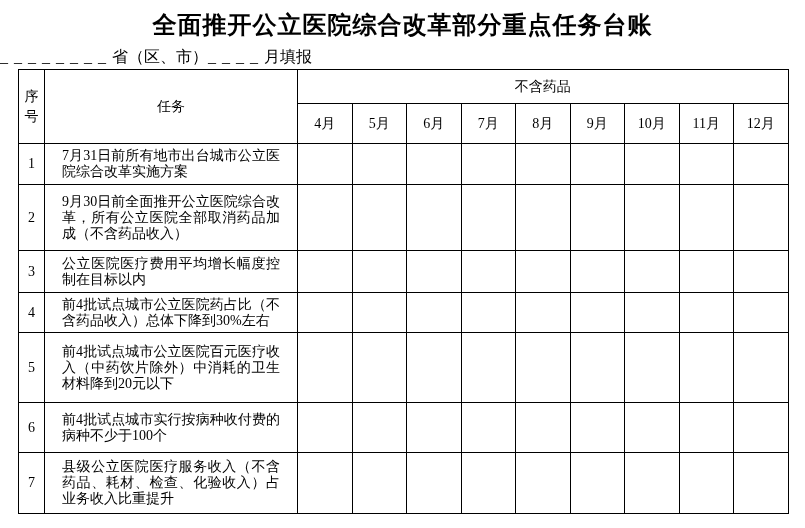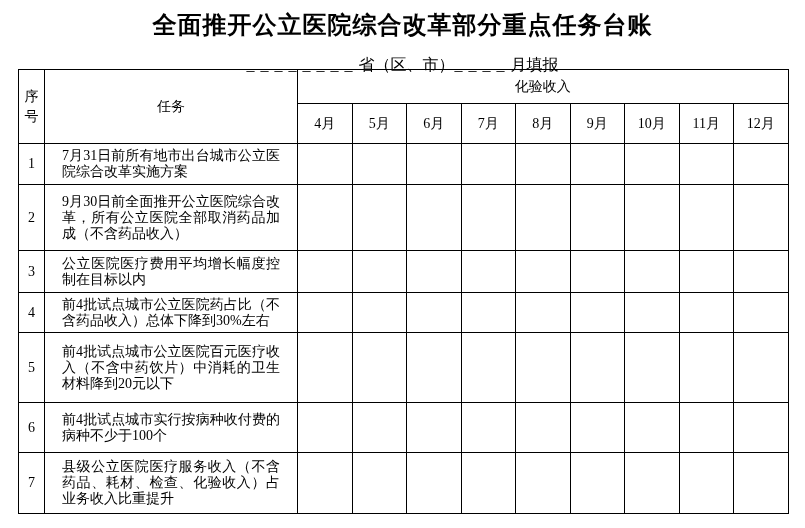--- a/index.html
+++ b/index.html
@@ -17,23 +17,23 @@
     top: 9px; left: 0;
     width: 100%;
     text-align: center;
     font-size: 24px;
     font-weight: bold;
     letter-spacing: 1px;
     white-space: nowrap;
   }
   .doc-subtitle {
     position: absolute;
-    top: 55px; left: 0;
+    top: 47px; left: 0;
     width: 100%;
-    text-align: center;
+    text-align: left;
     font-size: 16px;
     white-space: nowrap;
   }
   .doc-subtitle .blank { letter-spacing: 6px; }
   table.ledger {
     position: absolute;
     left: 18px; top: 69px;
     width: 770px;
     border-collapse: collapse;
     table-layout: fixed;
@@ -86,21 +86,21 @@
         <col class="col-m">
         <col class="col-m">
         <col class="col-m">
         <col class="col-m">
         <col class="col-m">
     </colgroup>
     <thead>
       <tr class="hdr-progress">
         <th rowspan="2">序号</th>
         <th rowspan="2">任务</th>
-        <th colspan="9">化验收入</th>
+        <th colspan="9">不含药品</th>
       </tr>
       <tr class="hdr-months">
         <th>4月</th>
         <th>5月</th>
         <th>6月</th>
         <th>7月</th>
         <th>8月</th>
         <th>9月</th>
         <th>10月</th>
         <th>11月</th>
@@ -155,21 +155,21 @@
           <td class="pc"></td>
           <td class="pc"></td>
           <td class="pc"></td>
           <td class="pc"></td>
           <td class="pc"></td>
           <td class="pc"></td>
           <td class="pc"></td>
       </tr>
       <tr>
         <td class="no">5</td>
-        <td class="task">前4批试点城市公立医院百元医疗收入（不含中药饮片）中消耗的卫生材料降到20元以下</td>
+        <td class="task">前4批试点城市公立医院百元医疗收入（中药饮片除外）中消耗的卫生材料降到20元以下</td>
         <td class="pc"></td>
           <td class="pc"></td>
           <td class="pc"></td>
           <td class="pc"></td>
           <td class="pc"></td>
           <td class="pc"></td>
           <td class="pc"></td>
           <td class="pc"></td>
           <td class="pc"></td>
       </tr>

